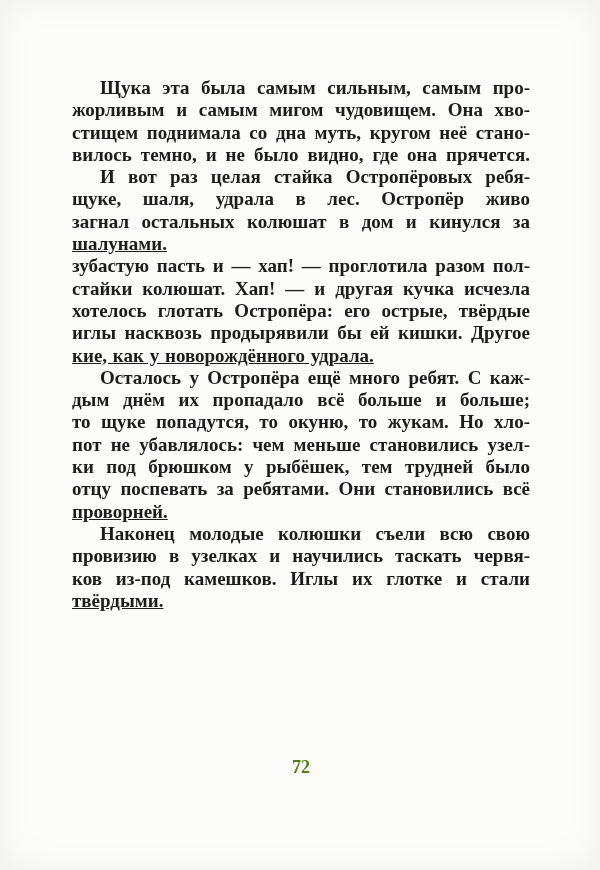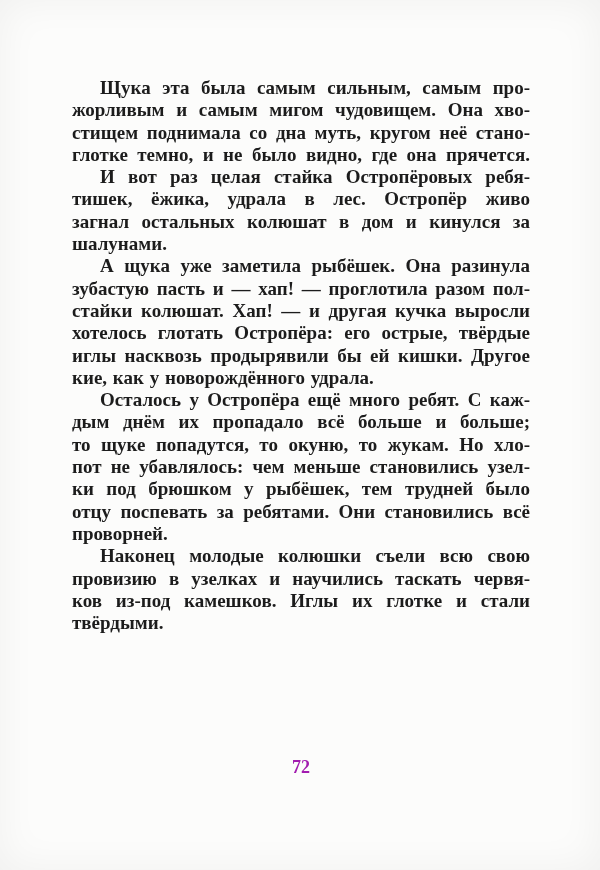--- a/index.html
+++ b/index.html
@@ -37,56 +37,56 @@
     font-weight: 700;
     text-align: justify;
     text-align-last: justify;
     word-spacing: 1px;
   }
   .line.first {
     text-indent: 28px;
   }
   .line.last {
     text-align-last: left;
+    text-decoration: underline;
   }
   .pagenum {
     position: absolute;
     top: 757px;
     left: 72px;
     width: 458px;
     text-align: center;
     font-size: 18px;
     font-weight: 700;
-    color: #a21caf;
+    color: #4d7c0f;
   }
 </style>
 </head>
 <body>
 
 <div class="page">
   <div class="text-block">
 
     <p class="para">
       <span class="line first" style="display:block">Щука эта была самым сильным, самым про-</span>
       <span class="line" style="display:block">жорливым и самым мигом чудовищем. Она хво-</span>
       <span class="line" style="display:block">стищем поднимала со дна муть, кругом неё стано-</span>
-      <span class="line" style="display:block">глотке темно, и не было видно, где она прячется.</span>
+      <span class="line" style="display:block">вилось темно, и не было видно, где она прячется.</span>
     </p>
 
     <p class="para">
       <span class="line first" style="display:block">И вот раз целая стайка Остропёровых ребя-</span>
-      <span class="line" style="display:block">тишек, ёжика, удрала в лес. Остропёр живо</span>
+      <span class="line" style="display:block">щуке, шаля, удрала в лес. Остропёр живо</span>
       <span class="line" style="display:block">загнал остальных колюшат в дом и кинулся за</span>
       <span class="line last" style="display:block">шалунами.</span>
     </p>
 
     <p class="para">
-      <span class="line first" style="display:block">А щука уже заметила рыбёшек. Она разинула</span>
       <span class="line" style="display:block">зубастую пасть и — хап! — проглотила разом пол-</span>
-      <span class="line" style="display:block">стайки колюшат. Хап! — и другая кучка выросли</span>
+      <span class="line" style="display:block">стайки колюшат. Хап! — и другая кучка исчезла</span>
     </p>
 
 
     <p class="para">
       <span class="line" style="display:block">хотелось глотать Остропёра: его острые, твёрдые</span>
       <span class="line" style="display:block">иглы насквозь продырявили бы ей кишки. Другое</span>
       <span class="line last" style="display:block">кие, как у новорождённого удрала.</span>
     </p>
 
     <p class="para">

